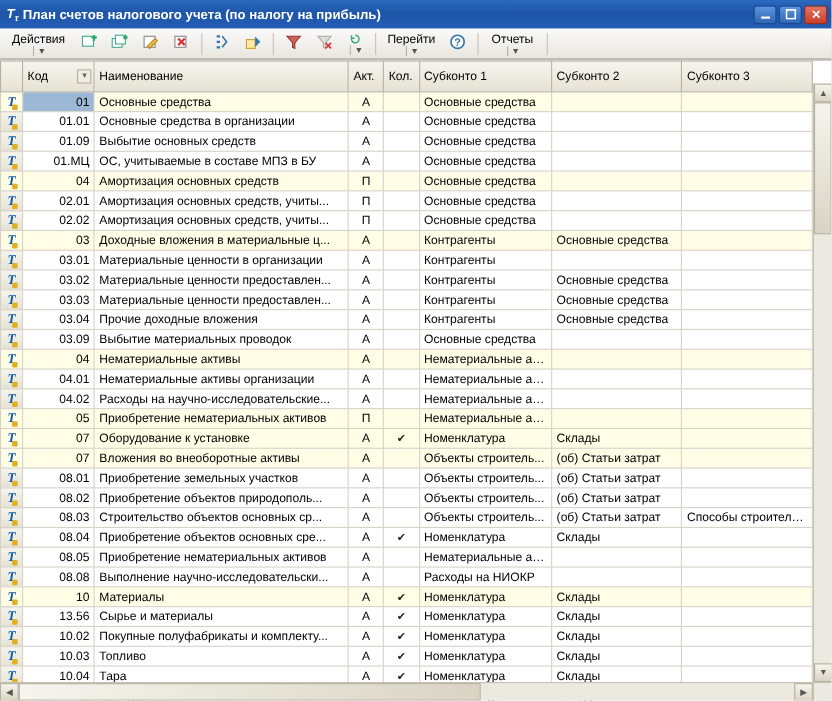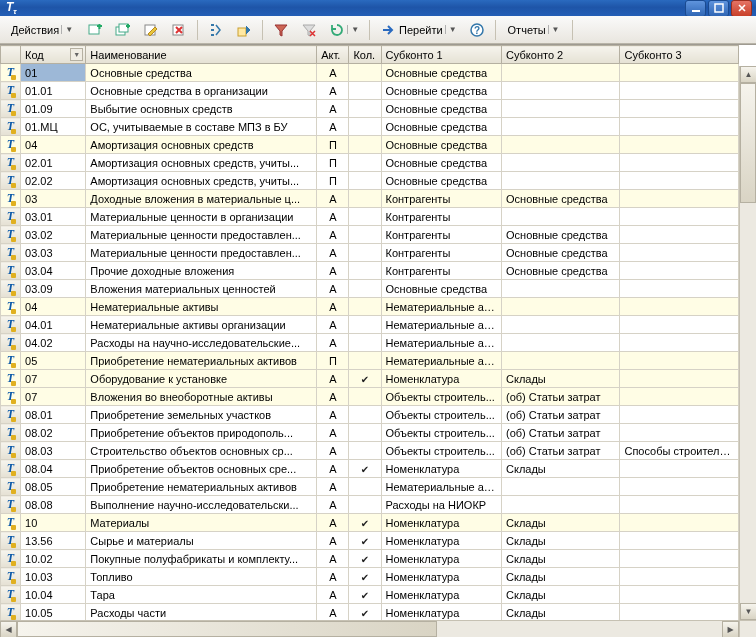--- a/index.html
+++ b/index.html
@@ -10,21 +10,21 @@
     background: #d4d0c8;
     width: 756px;
     height: 637px;
     overflow: hidden;
     display: flex;
     flex-direction: column;
   }
   .titlebar {
     background: linear-gradient(to bottom, #2a6abf 0%, #1e55a8 45%, #235eb6 100%);
     color: #fff;
-    height: 16px;
+    height: 26px;
     display: flex;
     align-items: center;
     padding: 0 4px 0 6px;
     font-weight: bold;
     font-size: 12px;
   }
   .titlebar .ticon { font-style: italic; margin-right: 4px; }
   .titlebar .spacer { flex: 1; }
   .titlebar .winbtn {
     width: 21px; height: 17px;
@@ -52,20 +52,21 @@
     font-size: 11px;
   }
   .tbtn {
     height: 22px;
     display: flex;
     align-items: center;
     padding: 0 4px;
     border: 1px solid transparent;
     border-radius: 2px;
     cursor: default;
+    flex-direction: column;
   }
   .tbtn .dd { margin-left: 2px; font-size: 8px; color:#555; border-left:1px solid #b0b0b0; padding-left:3px;}
   .sep { width: 1px; height: 20px; background: #c6c1b3; margin: 0 3px; }
   .ticon-svg { width: 16px; height: 16px; display:block; }
   .tbtn.textbtn { padding: 0 6px; }
   .grid-wrap {
     flex: 1;
     background: #fff;
     border-top: 1px solid #9e9a91;
     overflow: hidden;
@@ -77,38 +78,38 @@
     table-layout: fixed;
     width: 100%;
     background: #fff;
   }
   .grid th {
     background: linear-gradient(to bottom,#f6f4ed,#e5e1d4);
     border: 1px solid #b5b0a1;
     font-weight: normal;
     text-align: left;
     padding: 2px 4px;
-    height: 18px;
+    height: 28px;
     font-size: 11px;
     overflow: hidden;
     white-space: nowrap;
   }
   .grid td {
     border: 1px solid #d6d2c6;
     padding: 1px 4px;
     height: 17px;
     font-size: 11px;
     overflow: hidden;
     white-space: nowrap;
     text-overflow: ellipsis;
     vertical-align: middle;
   }
   tr.hl td { background: #fffde5; }
   tr.sel td.codecell { background:#9db8d7; }
-  .codecell { text-align:left; }
+  .codecell { text-align:right; }
   .aktcell, .kolcell { text-align:center; }
   .rowicon {
     width: 18px;
     text-align: center;
     background: linear-gradient(to bottom,#f6f4ed,#e5e1d4);
     padding:0;
   }
   .rowicon-inner {
     color:#0a58a8;
     font-family:"Times New Roman",serif;
@@ -153,20 +154,21 @@
   .sthumb-h{width:420px;background:linear-gradient(to right,#f6f4ed,#d9d4c4);border:1px solid #b5b0a1;}
   .resize{position:absolute;right:0;bottom:0;width:17px;height:17px;background:#ece9e1;border-left:1px solid #c6c1b3;border-top:1px solid #c6c1b3;}
   .hdr-dd{float:right;font-size:7px;color:#666;border:1px solid #b5b0a1;width:13px;height:13px;text-align:center;line-height:11px;background:#f0ede4;margin:-1px -2px -1px 0;}
   .check{color:#222;font-size:10px;}
 </style>
 </head>
 <body>
 
 <div class="titlebar">
   <span class="ticon">T<sub style="font-size:8px;">τ</sub></span>
+  <span>План счетов налогового учета (по налогу на прибыль)</span>
   <span class="spacer"></span>
   <div class="winbtn">
     <svg width="10" height="10" viewBox="0 0 10 10">
         <rect x="1" y="7" width="8" height="2" fill="#fff"></rect>
       </svg>
   </div>
   <div class="winbtn">
     <svg width="10" height="10" viewBox="0 0 10 10">
         <rect x="1" y="1" width="8" height="8" fill="none" stroke="#fff" stroke-width="1.5"></rect>
       </svg>
@@ -404,21 +406,21 @@
             <td>Прочие доходные вложения</td>
             <td class="aktcell">А</td>
             <td class="kolcell"><span class="check"></span></td>
             <td>Контрагенты</td>
             <td>Основные средства</td>
             <td></td>
           </tr>
           <tr>
             <td class="rowicon"><span class="rowicon-inner">T</span></td>
             <td class="codecell">03.09</td>
-            <td>Вложения материальных ценностей</td>
+            <td>Выбытие материальных проводок</td>
             <td class="aktcell">А</td>
             <td class="kolcell"><span class="check"></span></td>
             <td>Основные средства</td>
             <td></td>
             <td></td>
           </tr>
           <tr class="hl">
             <td class="rowicon"><span class="rowicon-inner">T</span></td>
             <td class="codecell">04</td>
             <td>Нематериальные активы</td>

